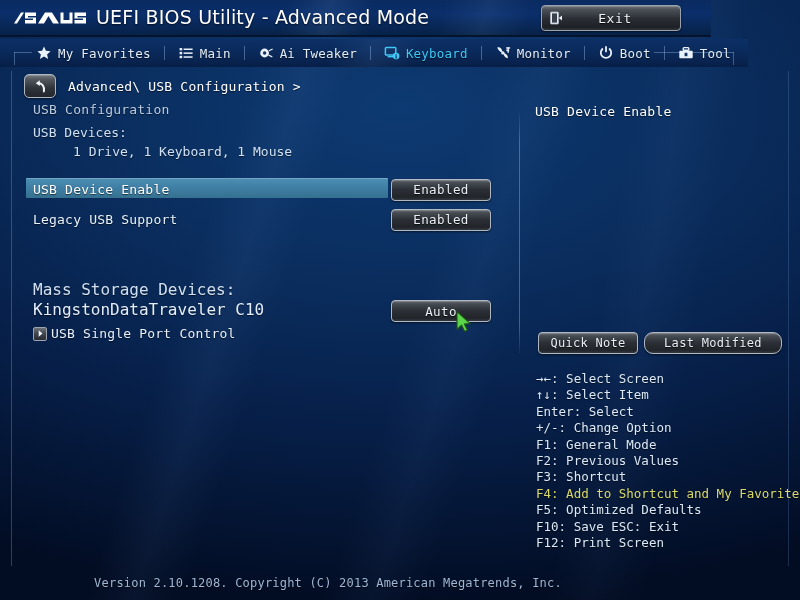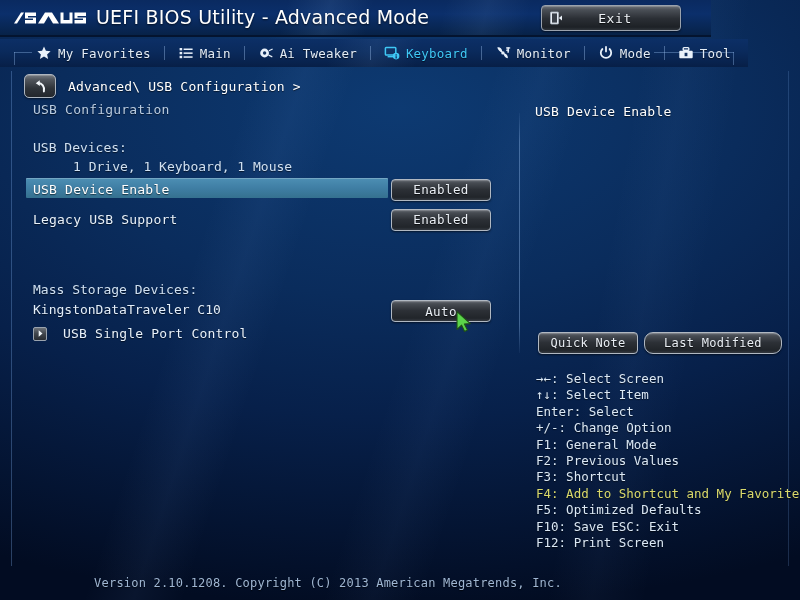--- a/index.html
+++ b/index.html
@@ -204,21 +204,21 @@
 
   #section-title {
     font-size: 13px;
     color: #b9cbe0;
     letter-spacing: 0.2px;
     margin-left: 11px;
     text-shadow: 0 1px 1px rgba(0,0,0,0.55);
   }
 
   #devices-block {
-    margin-top: 21px;
+    margin-top: 6px;
     margin-left: 11px;
     font-size: 13px;
     color: #cfe0f2;
     line-height: 19px;
     text-shadow: 0 1px 1px rgba(0,0,0,0.55);
   }
   #devices-detail { margin-left: 40px; }
 
   .opt-row {
     position: absolute;
@@ -264,31 +264,31 @@
     font-size: 12.5px;
     color: #e9eef4;
     letter-spacing: 0.4px;
     text-shadow: 0 1px 1px rgba(0,0,0,0.75);
     cursor: pointer;
   }
 
   #storage-block {
     position: absolute;
     left: 11px; top: 178px;
-    font-size: 13px;
+    font-size: 16px;
     color: #e3eefa;
     line-height: 20px;
     text-shadow: 0 1px 1px rgba(0,0,0,0.55);
   }
   #storage-heading { color: #cfe0f2; }
 
   #submenu-row {
     position: absolute;
     left: 11px; top: 224px;
-    display: flex; align-items: center; gap: 16px;
+    display: flex; align-items: center; gap: 4px;
     cursor: pointer;
   }
   #submenu-arrow {
     width: 14px; height: 14px;
     border-radius: 2px;
     background: linear-gradient(180deg, #6d7279 0%, #42474e 45%, #282c32 100%);
     border: 1px solid #9aa3ae;
     display: flex; align-items: center; justify-content: center;
     flex: 0 0 auto;
   }
@@ -481,21 +481,21 @@
       </svg>
       <span class="tab-label">Monitor</span>
     </div>
     <div class="nav-sep"></div>
 
     <div class="nav-tab">
       <svg class="tab-icon" viewBox="0 0 16 16" aria-hidden="true">
         <path d="M4.4 4 A5.2 5.2 0 1 0 11.6 4" fill="none" stroke="#e9f1fa" stroke-width="1.8" stroke-linecap="round"></path>
         <rect x="7.1" y="1.1" width="1.8" height="6.3" rx="0.8" fill="#e9f1fa"></rect>
       </svg>
-      <span class="tab-label">Mode</span>
+      <span class="tab-label">Boot</span>
     </div>
     <div class="nav-sep"></div>
 
     <div class="nav-tab">
       <svg class="tab-icon" viewBox="0 0 16 16" aria-hidden="true">
         <rect x="1.3" y="5.8" width="13.4" height="7.4" rx="0.9" fill="#e9f1fa"></rect>
         <rect x="5.2" y="2.6" width="5.6" height="2.6" rx="0.8" fill="none" stroke="#e9f1fa" stroke-width="1.4"></rect>
         <rect x="6.6" y="7.8" width="2.8" height="3.4" fill="#11315f"></rect>
       </svg>
       <span class="tab-label">Tool</span>

